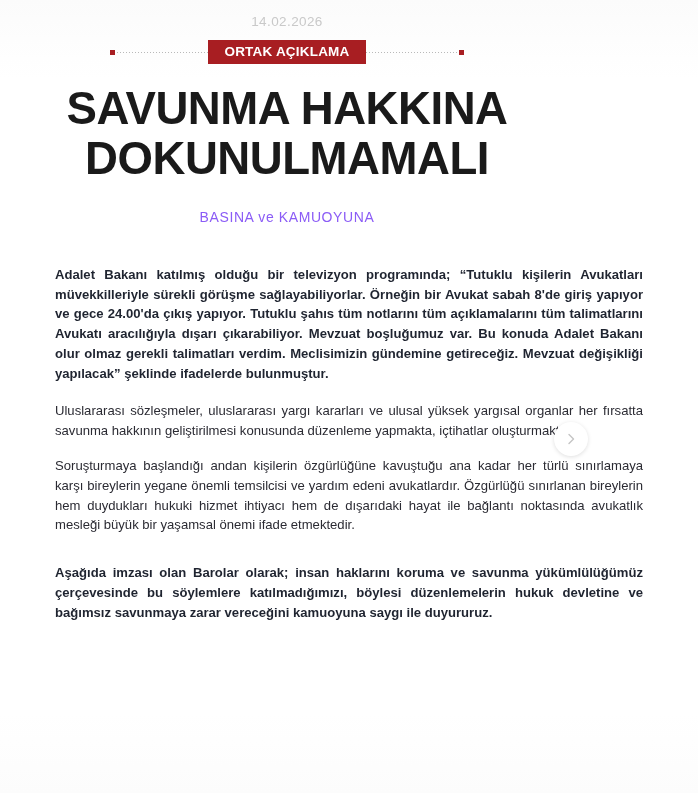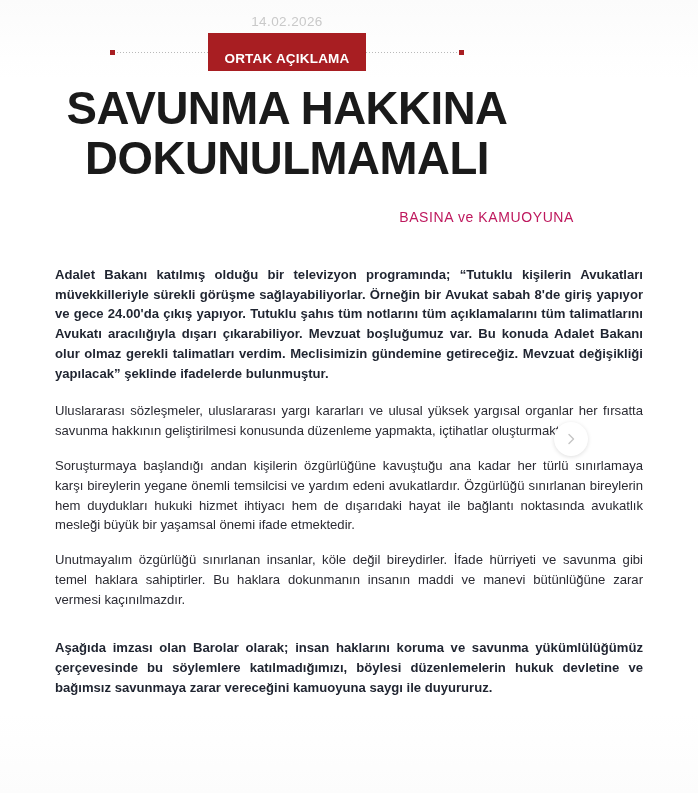--- a/index.html
+++ b/index.html
@@ -78,21 +78,21 @@
   .rule.right .cap { order: 2;  margin-left: 2px; }
 
   .badge {
     position: relative;
     z-index: 2;
     background: #a81e22;
     color: #ffffff;
     font-size: 13.5px;
     font-weight: bold;
     letter-spacing: 0.2px;
-    padding: 19px 16px 6px 16px;
+    padding: 5px 16px 6px 16px;
     line-height: 1;
     white-space: nowrap;
   }
 
   
   .headline {
     text-align: center;
     margin: 18px auto 0 auto;
     color: #1a1a1a;
     font-family: "Liberation Sans", sans-serif;
@@ -100,24 +100,24 @@
     font-size: 47px;
     line-height: 1.06;
     letter-spacing: -0.5px;
     max-width: 560px;
     transform: scaleX(0.97);
   }
   .headline .l2 { display: block; }
 
   
   .subtitle {
-    text-align: right;
+    text-align: center;
     margin-top: 26px;
     font-size: 14px;
-    color: #be185d;
+    color: #8b5cf6;
     letter-spacing: 0.6px;
   }
 
   
   .body {
     margin: 0 auto;
     padding: 0 55px;
     box-sizing: border-box;
     width: 698px;
     margin-top: 40px;
@@ -181,21 +181,20 @@
     <span class="l1">SAVUNMA HAKKINA</span>
     <span class="l2">DOKUNULMAMALI</span>
   </h1>
 
   <div class="subtitle">BASINA ve KAMUOYUNA</div>
 
   <div class="body">
     <p class="para bold lead">Adalet Bakanı katılmış olduğu bir televizyon programında; “Tutuklu kişilerin Avukatları müvekkilleriyle sürekli görüşme sağlayabiliyorlar. Örneğin bir Avukat sabah 8'de giriş yapıyor ve gece 24.00'da çıkış yapıyor. Tutuklu şahıs tüm notlarını tüm açıklamalarını tüm talimatlarını Avukatı aracılığıyla dışarı çıkarabiliyor. Mevzuat boşluğumuz var. Bu konuda Adalet Bakanı olur olmaz gerekli talimatları verdim. Meclisimizin gündemine getireceğiz. Mevzuat değişikliği yapılacak” şeklinde ifadelerde bulunmuştur.</p>
     <p class="para">Uluslararası sözleşmeler, uluslararası yargı kararları ve ulusal yüksek yargısal organlar  her fırsatta savunma hakkının geliştirilmesi konusunda düzenleme yapmakta, içtihatlar oluşturmaktadır.</p>
     <p class="para">Soruşturmaya başlandığı andan kişilerin özgürlüğüne kavuştuğu ana kadar her türlü sınırlamaya karşı bireylerin yegane önemli temsilcisi ve yardım edeni avukatlardır. Özgürlüğü sınırlanan bireylerin hem duydukları hukuki hizmet ihtiyacı hem de dışarıdaki hayat ile bağlantı noktasında avukatlık mesleği büyük bir yaşamsal önemi ifade etmektedir.</p>
-    <p class="para">Unutmayalım özgürlüğü sınırlanan insanlar, köle değil bireydirler. İfade hürriyeti ve savunma gibi temel haklara sahiptirler. Bu haklara dokunmanın insanın maddi ve manevi bütünlüğüne zarar vermesi kaçınılmazdır.</p>
     <p class="para bold">Aşağıda imzası olan Barolar olarak; insan haklarını koruma ve savunma yükümlülüğümüz çerçevesinde bu söylemlere katılmadığımızı, böylesi düzenlemelerin hukuk devletine ve bağımsız savunmaya zarar vereceğini kamuoyuna saygı ile duyururuz.</p>
   </div>
 
   <div class="next-arrow">
     <svg width="12" height="12" viewBox="0 0 12 12">
       <path d="M4 1.5 L8.5 6 L4 10.5" fill="none" stroke="#c4c4c4" stroke-width="1.4" stroke-linecap="round" stroke-linejoin="round"></path>
     </svg>
   </div>
 
 </div>

